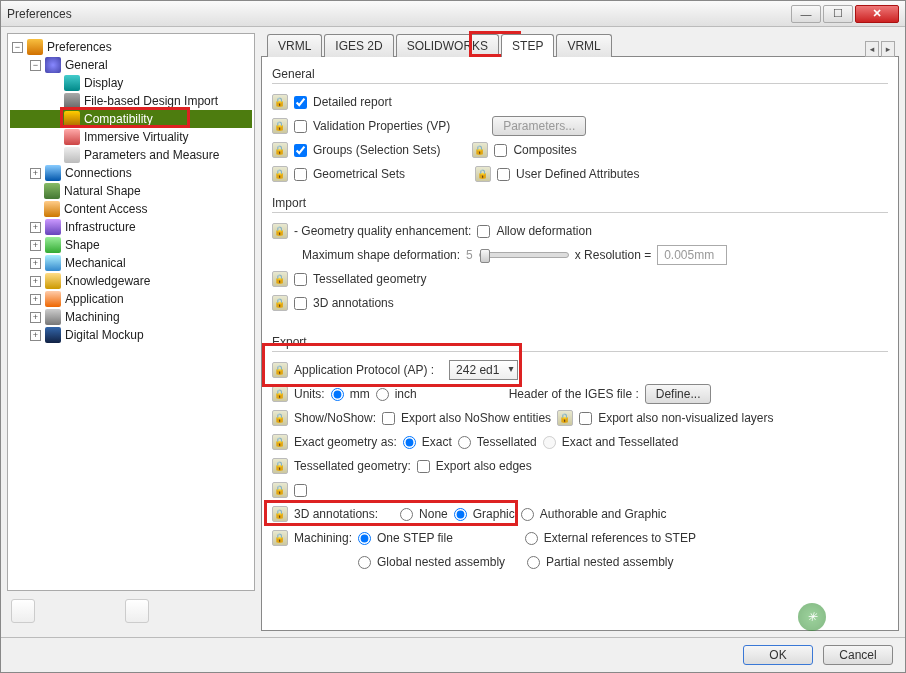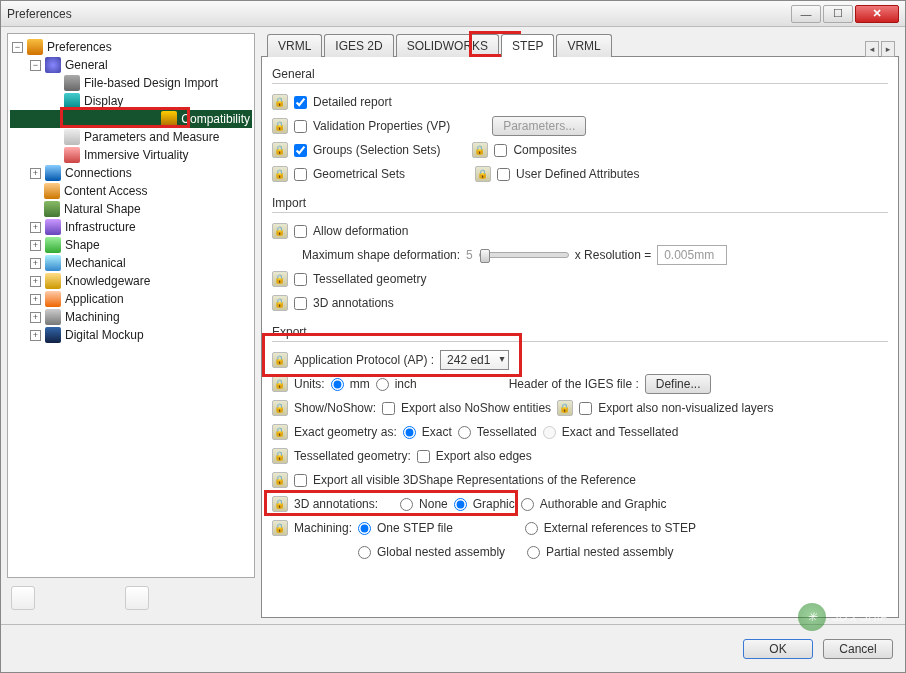--- a/index.html
+++ b/index.html
@@ -13,21 +13,21 @@
 .winbtn.close { width: 44px; background: linear-gradient(#e77,#c22); border-color: #a11; color:#fff; font-weight:bold; }
 
 .body { flex: 1; display: flex; padding: 6px; gap: 6px; overflow:hidden; }
 
 .treewrap { width: 248px; display:flex; flex-direction:column; }
 .tree { flex:1; background: #fff; border: 1px solid #aaa; overflow: auto; padding: 4px 2px; }
 .treeitem { display: flex; align-items: center; height: 18px; padding: 0 2px; white-space: nowrap; }
 .treeitem .exp { width: 11px; height: 11px; border:1px solid #888; background:#fff; margin-right: 4px; display:flex; align-items:center; justify-content:center; font-size:9px; color:#555; line-height:1; }
 .treeitem .ticon { width: 16px; height: 16px; margin-right: 4px; border-radius:2px; }
 .treeitem .label { color: #222; }
-.treeitem.selected { background:#14532d; color:#fff;justify-content:flex-end; }
+.treeitem.selected { background:#4d7c0f; color:#fff; }
 .treeitem.selected .label { color:#fff; }
 
 .toolicons { height: 40px; display:flex; align-items:center; gap: 90px; padding: 6px 4px; }
 .toolicon { width: 24px; height: 24px; border:1px solid #ccc; background:linear-gradient(#fff,#eee); border-radius:3px; }
 
 .main { flex: 1; display:flex; flex-direction:column; background:#f0f0f0; position:relative; }
 .tabs { display:flex; height: 24px; align-items:flex-end; position:relative; padding-left:6px; }
 .tab { padding: 4px 10px; border:1px solid #888; border-bottom:none; background:linear-gradient(#f8f8f8,#e4e4e4); color:#333; border-radius:3px 3px 0 0; margin-right:2px; }
 .tab.active { background:#fff; position:relative; z-index:2; }
 .tabnav { margin-left:auto; display:flex; gap:2px; padding-right:4px; }
@@ -35,29 +35,29 @@
 
 .panel { flex:1; border:1px solid #888; background:#fff; margin-top:-1px; padding: 6px 10px; overflow:auto; color:#333; }
 .group-title { color:#333; margin: 4px 0 2px 0; }
 .row { display:flex; align-items:center; min-height:24px; gap:6px; flex-wrap:wrap; }
 .row .lock { width:16px; height:16px; background:linear-gradient(#e8e8d0,#ccc8a0); border:1px solid #bbb; border-radius:2px; display:flex; align-items:center; justify-content:center; font-size:9px; color:#666; }
 .row label { color:#333; }
 input[type=checkbox] { width:13px; height:13px; }
 input[type=radio] { width:13px; height:13px; }
 .btn { padding: 2px 10px; border:1px solid #888; background:linear-gradient(#f6f6f6,#ddd); border-radius:3px; color:#333; }
 .btn.dim { color:#999; }
-.combo { border:1px solid #888; background:linear-gradient(#fff,#eee); padding:2px 18px 2px 6px; position:relative; }
+.combo { border:1px solid #888; background:linear-gradient(#fff,#eee); padding:2px 18px 2px 6px; position:relative;margin-left:9px; }
 .combo:after { content:"▾"; position:absolute; right:4px; top:2px; font-size:10px; color:#444; }
 .slider { width:90px; height:6px; background:#ddd; border:1px solid #aaa; border-radius:3px; position:relative; }
 .slider .thumb { position:absolute; left:0; top:-4px; width:10px; height:14px; background:linear-gradient(#f8f8f8,#ccc); border:1px solid #888; border-radius:2px; }
 .txt { border:1px solid #aaa; background:#fff; padding:2px 6px; min-width:70px; }
 .disabled { color:#999; }
 hr.fieldset-line { border:none; border-top:1px solid #ccc; margin:2px 0 6px 0; }
 
-.footer { height: 48px; border-top:1px solid #bbb; display:flex; align-items:center; justify-content:flex-end; gap:10px; padding: 0 12px; background:#f0f0f0; }
+.footer { height: 35px; border-top:1px solid #bbb; display:flex; align-items:center; justify-content:flex-end; gap:10px; padding: 0 12px; background:#f0f0f0; }
 .footer .btn { min-width: 70px; text-align:center; }
 
 .hl { position:absolute; border:3px solid #d22; pointer-events:none; }
 
 .watermark { position:absolute; right:18px; bottom:42px; color:#fff; opacity:0.65; font-size:22px; font-style:italic; display:flex; align-items:center; gap:6px; pointer-events:none; }
 .watermark .wmicon { width:28px; height:28px; border-radius:50%; background:radial-gradient(#4a4,#171); display:flex; align-items:center; justify-content:center; font-size:12px; opacity:0.8; }
 
 .col2 { margin-left: 180px; }
 </style>
 </head>
@@ -82,55 +82,55 @@
           <span class="ticon" style="background:linear-gradient(#f8c040,#d07000)"></span>
           <span class="label">Preferences</span>
         </div>
         <div class="treeitem" style="padding-left:20px">
           <span class="exp">−</span>
           <span class="ticon" style="background:radial-gradient(#88f,#44a)"></span>
           <span class="label">General</span>
         </div>
 
         <div class="treeitem" style="padding-left:54px">
+          <span class="ticon" style="background:linear-gradient(#4cc,#088)"></span>
+          <span class="label">Display</span>
+        </div>
+        <div class="treeitem" style="padding-left:54px">
           <span class="ticon" style="background:linear-gradient(#aaa,#666)"></span>
           <span class="label">File-based Design Import</span>
-        </div>
-        <div class="treeitem" style="padding-left:54px">
-          <span class="ticon" style="background:linear-gradient(#4cc,#088)"></span>
-          <span class="label">Display</span>
         </div>
         <div style="position:relative">
           <div class="treeitem selected" style="padding-left:54px">
             <span class="ticon" style="background:linear-gradient(#fc0,#a60)"></span>
             <span class="label">Compatibility</span>
           </div>
           <div class="hl" style="left:50px; top:-3px; width:130px; height:21px;"></div>
         </div>
         <div class="treeitem" style="padding-left:54px">
+          <span class="ticon" style="background:linear-gradient(#faa,#c44)"></span>
+          <span class="label">Immersive Virtuality</span>
+        </div>
+        <div class="treeitem" style="padding-left:54px">
           <span class="ticon" style="background:linear-gradient(#eee,#bbb)"></span>
           <span class="label">Parameters and Measure</span>
         </div>
-        <div class="treeitem" style="padding-left:54px">
-          <span class="ticon" style="background:linear-gradient(#faa,#c44)"></span>
-          <span class="label">Immersive Virtuality</span>
-        </div>
 
         <div class="treeitem" style="padding-left:20px">
           <span class="exp">+</span>
           <span class="ticon" style="background:linear-gradient(#8cf,#05a)"></span>
           <span class="label">Connections</span>
+        </div>
+        <div class="treeitem" style="padding-left:34px">
+          <span class="ticon" style="background:linear-gradient(#8b6,#473)"></span>
+          <span class="label">Natural Shape</span>
         </div>
         <div class="treeitem" style="padding-left:34px">
           <span class="ticon" style="background:linear-gradient(#fc8,#c70)"></span>
           <span class="label">Content Access</span>
-        </div>
-        <div class="treeitem" style="padding-left:34px">
-          <span class="ticon" style="background:linear-gradient(#8b6,#473)"></span>
-          <span class="label">Natural Shape</span>
         </div>
         <div class="treeitem" style="padding-left:20px">
           <span class="exp">+</span>
           <span class="ticon" style="background:linear-gradient(#c9f,#64b)"></span>
           <span class="label">Infrastructure</span>
         </div>
         <div class="treeitem" style="padding-left:20px">
           <span class="exp">+</span>
           <span class="ticon" style="background:linear-gradient(#9e9,#3a3)"></span>
           <span class="label">Shape</span>
@@ -213,20 +213,21 @@
           <span style="width:58px"></span>
           <span class="lock">🔒</span>
           <input type="checkbox" style="">
           <label>User Defined Attributes</label>
         </div>
 
         <div class="group-title" style="margin-top:10px">Import</div>
         <hr class="fieldset-line">
         <div class="row">
           <span class="lock">🔒</span>
+          <label>- Geometry quality enhancement:</label>
           <input type="checkbox" style="">
           <label>Allow deformation</label>
         </div>
         <div class="row" style="padding-left:30px">
           <label>Maximum shape deformation:</label>
           <span class="disabled">5</span>
           <div class="slider">
               <div class="thumb"></div>
             </div>
           <label>x Resolution =</label>
@@ -237,21 +238,21 @@
           <input type="checkbox" style="">
           <label>Tessellated geometry</label>
         </div>
         <div class="row">
           <span class="lock">🔒</span>
           <input type="checkbox" style="">
           <label>3D annotations</label>
         </div>
 
         <div style="position:relative">
-          <div class="group-title" style="margin-top:10px">Export</div>
+          <div class="group-title" style="margin-top:20px">Export</div>
           <hr class="fieldset-line">
           <div class="row">
             <span class="lock">🔒</span>
             <label>Application Protocol (AP) :</label>
             <span class="combo"><span>242 ed1</span></span>
           </div>
           <div class="hl" style="left:-10px; top:8px; width:260px; height:44px;"></div>
         </div>
 
         <div class="row">
@@ -290,21 +291,20 @@
         <div class="row">
           <span class="lock">🔒</span>
           <label>Tessellated geometry:</label>
           <input type="checkbox" style="">
           <label>Export also edges</label>
         </div>
 
         <div class="row">
           <span class="lock">🔒</span>
           <input type="checkbox" style="">
-          <label>Export all visible 3DShape Representations of the Reference</label>
         </div>
 
         <div style="position:relative">
           <div class="row">
             <span class="lock">🔒</span>
             <label>3D annotations:</label>
             <span style="width:10px"></span>
             <input type="radio" name="annot" style="">
             <label>None</label>
             <input type="radio" name="annot" checked="" style="">

